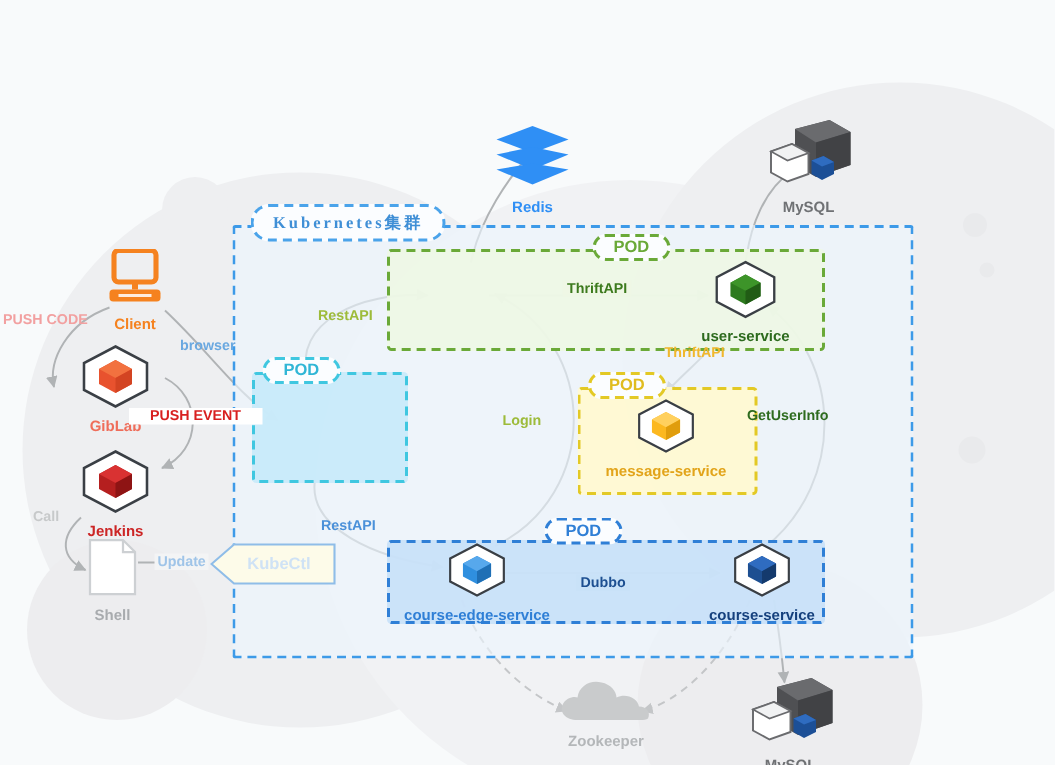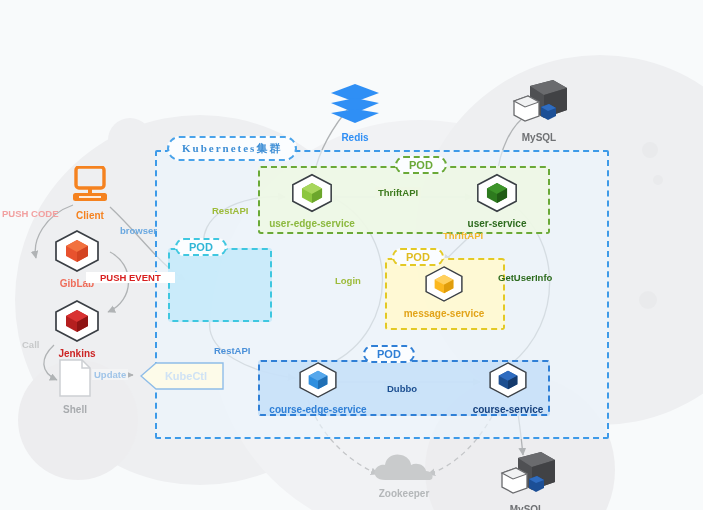--- a/index.html
+++ b/index.html
@@ -191,29 +191,20 @@
       <path d="M36 17 L59 10 L59 32 L36 40 Z" fill="#414245"></path>
       <path d="M6 23 L20 18 L31 24 L31 38 L17 43 L6 37 Z" fill="#fff" stroke="#6a6b6e" stroke-width="1.3"></path>
       <path d="M6 23 L20 18 L31 24 L17 29 Z" fill="#f1f2f3" stroke="#6a6b6e" stroke-width="1.1"></path>
       <path d="M33 29 L41 26 L48 30 L48 38 L40 42 L33 38 Z" fill="#1c4f96"></path>
       <path d="M33 29 L41 26 L48 30 L40 33 Z" fill="#2f6cc0"></path>
     </svg>
     <div class="lbl" style="color:#6f7174;">MySQL</div>
   </div>
 
 
-  <div class="node" style="left:266px;top:172px;width:92px;">
-    <svg width="50" height="42" viewBox="0 0 54 46">
-      <path d="M27 3 L48 14 L48 32 L27 43 L6 32 L6 14 Z" fill="#fff" stroke="#3a3f45" stroke-width="1.7"></path>
-      <path d="M27 12 L38 18 L38 28 L27 34 L16 28 L16 18 Z" fill="#8cc63f"></path>
-      <path d="M27 12 L38 18 L27 24 L16 18 Z" fill="#a8d65c"></path>
-      <path d="M27 24 L38 18 L38 28 L27 34 Z" fill="#6ca62c"></path>
-    </svg>
-    <div class="lbl" style="color:#8cb93f;">user-edge-service</div>
-  </div>
 
   <div class="node" style="left:453px;top:172px;width:88px;">
     <svg width="50" height="42" viewBox="0 0 54 46">
       <path d="M27 3 L48 14 L48 32 L27 43 L6 32 L6 14 Z" fill="#fff" stroke="#3a3f45" stroke-width="1.7"></path>
       <path d="M27 12 L38 18 L38 28 L27 34 L16 28 L16 18 Z" fill="#2d7a1e"></path>
       <path d="M27 12 L38 18 L27 24 L16 18 Z" fill="#3d9429"></path>
       <path d="M27 24 L38 18 L38 28 L27 34 Z" fill="#215c15"></path>
     </svg>
     <div class="lbl" style="color:#2d6b1e;">user-service</div>
   </div>
@@ -251,21 +242,21 @@
   <div class="node" style="left:365px;top:452px;width:78px;">
     <svg width="66" height="32" viewBox="0 0 66 32">
       <path d="M14 28 C6 28 2 23 4 18 C6 13 12 12 14 13 C15 5 23 1 30 3 C36 4 40 9 40 13 C46 10 54 13 55 19 C60 19 63 23 61 27 C60 28 58 28 56 28 Z" fill="#c9cbcc"></path>
     </svg>
     <div class="lbl" style="color:#b4b7b9;">Zookeeper</div>
   </div>
 
   <div class="elbl" style="left:2px;top:208px;color:#f2a0a0;">PUSH CODE</div>
   <div class="elbl" style="left:86px;top:272px;color:#d81f1f;background:#fff;padding:0 14px;">PUSH EVENT</div>
   <div class="elbl" style="left:22px;top:339px;color:#c7c9ca;">Call</div>
-  <div class="elbl" style="left:92px;top:369px;color:#9fc4e8;background:#f3f4f5;padding:0 2px;">Update</div>
+  <div class="elbl" style="left:103px;top:369px;color:#9fc4e8;background:#f3f4f5;padding:0 2px;">Update</div>
   <div class="elbl" style="left:120px;top:225px;color:#6aa8e0;">browser</div>
   <div class="elbl" style="left:212px;top:205px;color:#9dbb3a;">RestAPI</div>
   <div class="elbl" style="left:214px;top:345px;color:#4a90d9;">RestAPI</div>
   <div class="elbl" style="left:375px;top:187px;color:#3c7a1d;background:rgba(238,247,229,.95);padding:0 3px;">ThriftAPI</div>
   <div class="elbl" style="left:443px;top:230px;color:#f0b72c;">ThriftAPI</div>
   <div class="elbl" style="left:335px;top:275px;color:#9dbb3a;">Login</div>
   <div class="elbl" style="left:498px;top:272px;color:#2d6b1e;">GetUserInfo</div>
   <div class="elbl" style="left:384px;top:373px;color:#1d4f91;background:rgba(200,225,248,.95);padding:0 3px;margin-top:10px;">Dubbo</div>
 
 </div>

